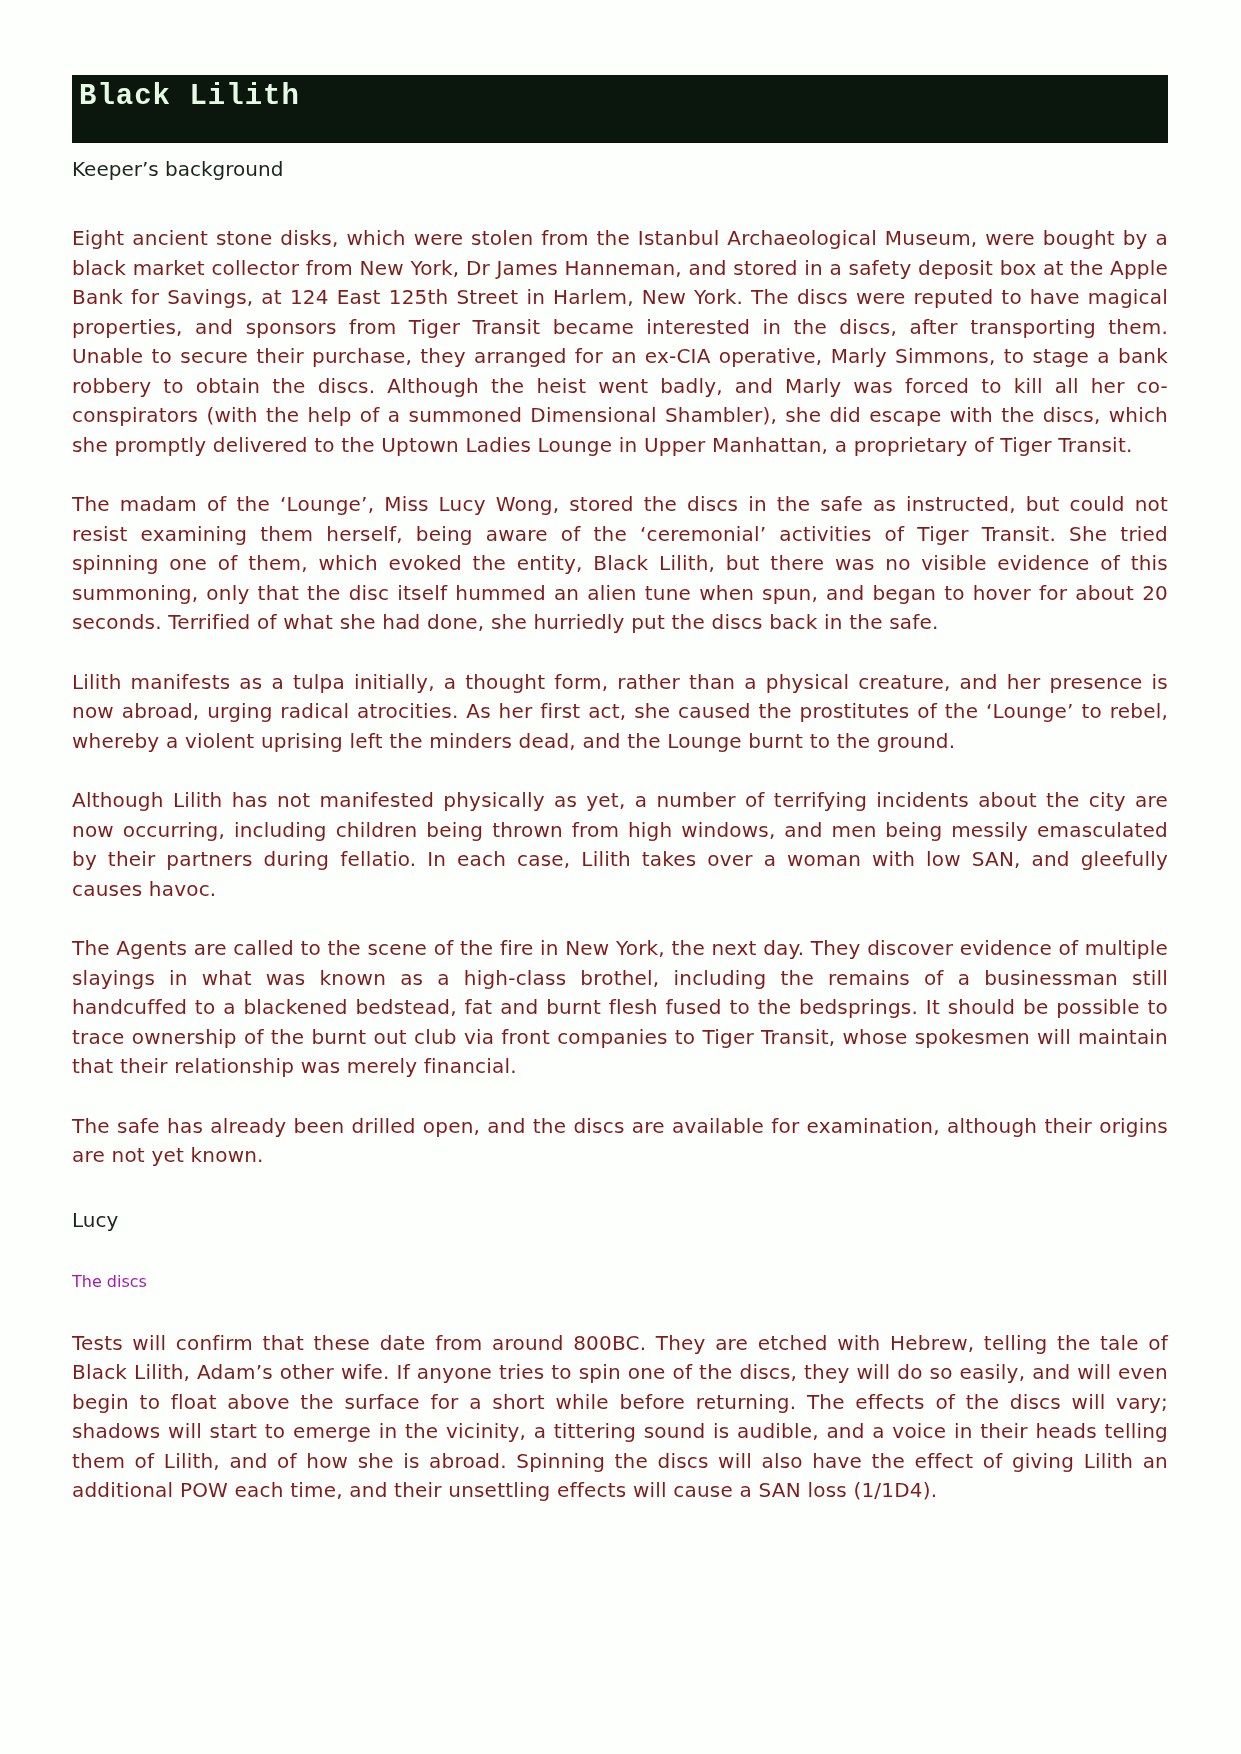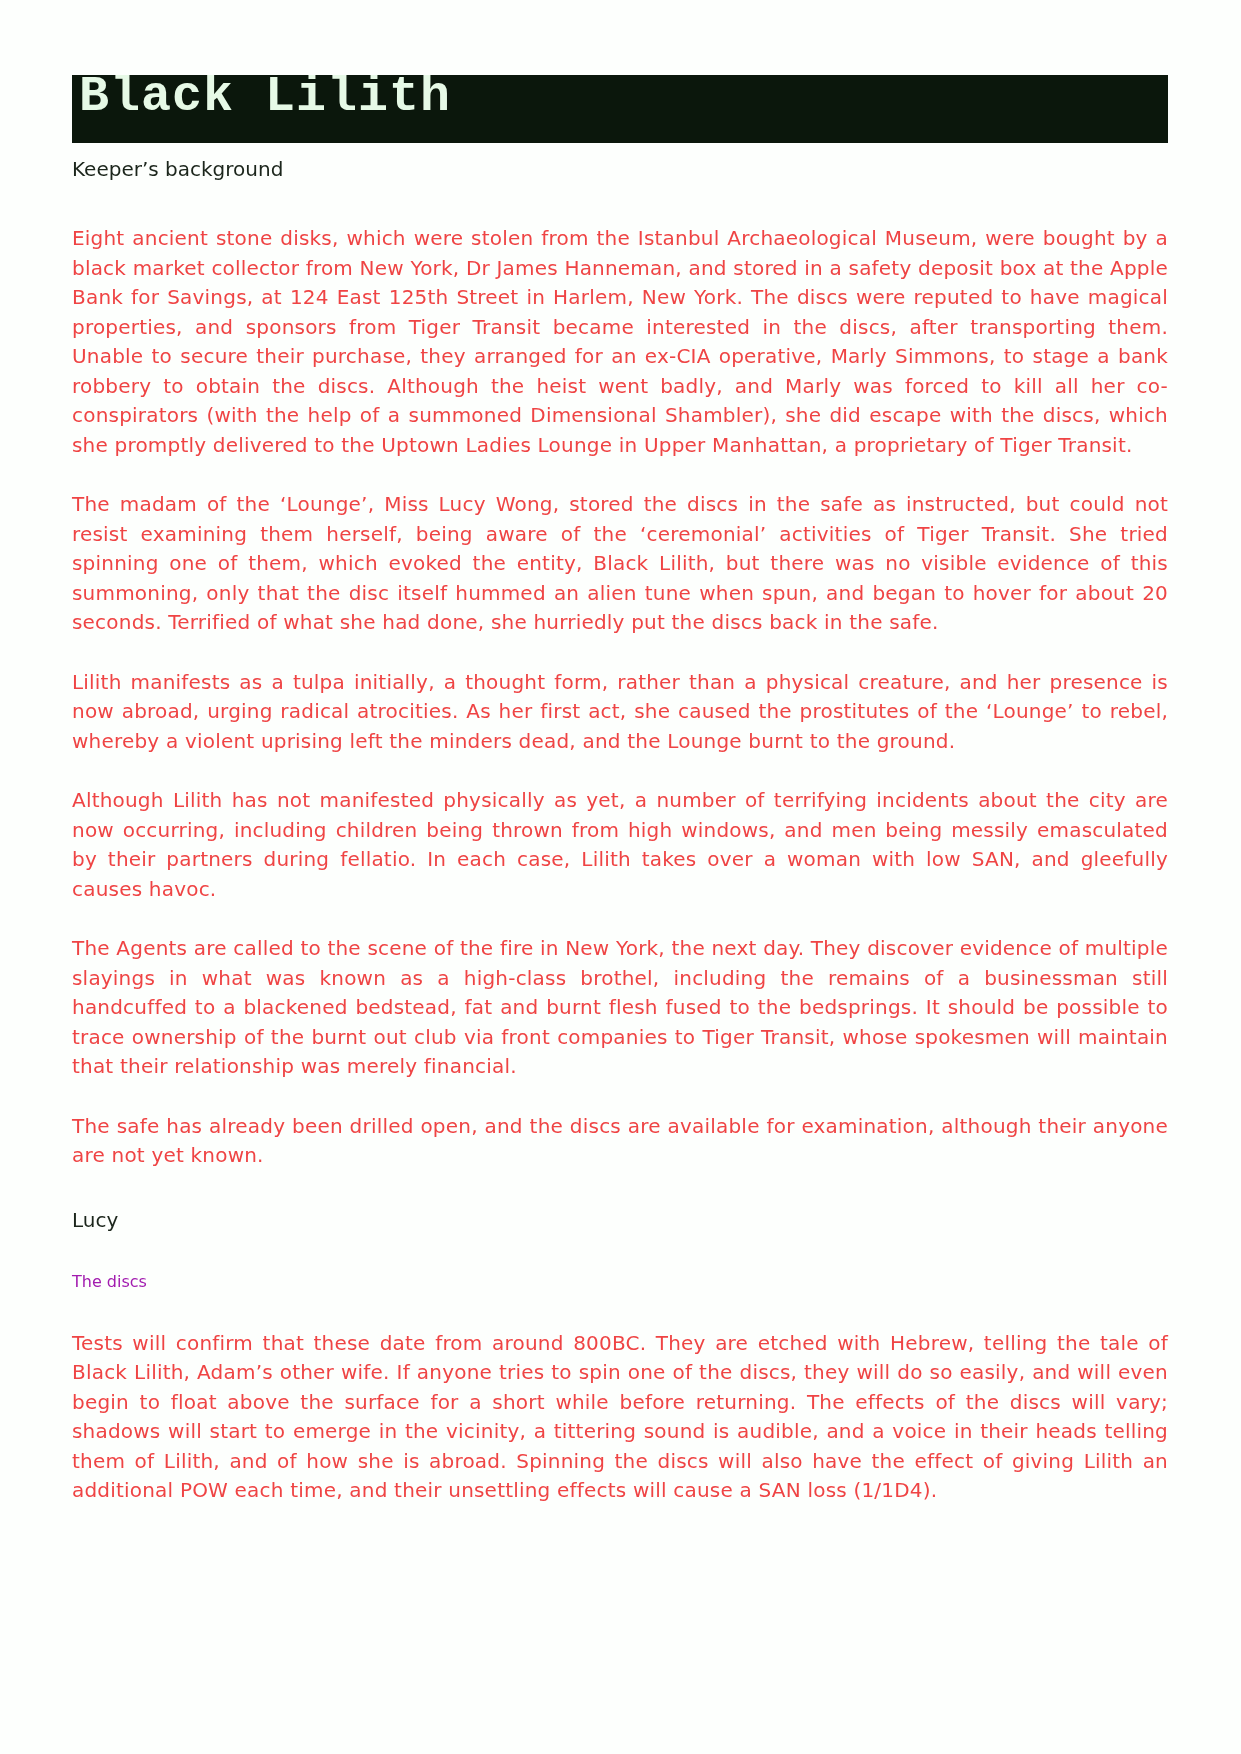--- a/index.html
+++ b/index.html
@@ -21,21 +21,21 @@
   .banner {
     background: #0b170c;
     height: 68px;
     overflow: hidden;
   }
   .banner h1 {
     margin: 0;
     padding: 0 0 0 7px;
     font-family: "Liberation Mono", "DejaVu Sans Mono", monospace;
     font-weight: bold;
-    font-size: 50px;
+    font-size: 29px;
     line-height: 43px;
     letter-spacing: 1px;
     color: #e6f9e6;
     white-space: nowrap;
   }
   h2 {
     font-family: "DejaVu Sans", sans-serif;
     font-weight: normal;
     font-size: 20px;
     line-height: 34px;
@@ -54,38 +54,38 @@
     line-height: 30px;
     color: #a21caf;
     margin: 30px 0 32px 0;
   }
   p {
     font-size: 20px;
     line-height: 29.5px;
     letter-spacing: 0.2px;
     text-align: justify;
     margin: 30px 0;
-    color: #ef4444;
+    color: #7f1d1d;
   }
 </style>
 </head>
 <body>
 
 <div class="page">
 
   <div class="banner">
     <h1>Black Lilith</h1>
   </div>
 
   <h2 class="first">Keeper’s background</h2>
   <p>Eight ancient stone disks, which were stolen from the Istanbul Archaeological Museum, were bought by a black market collector from New York, Dr James Hanneman, and stored in a safety deposit box at the Apple Bank for Savings, at 124 East 125th Street in Harlem, New York. The discs were reputed to have magical properties, and sponsors from Tiger Transit became interested in the discs, after transporting them. Unable to secure their purchase, they arranged for an ex-CIA operative, Marly Simmons, to stage a bank robbery to obtain the discs. Although the heist went badly, and Marly was forced to kill all her co-conspirators (with the help of a summoned Dimensional Shambler), she did escape with the discs, which she promptly delivered to the Uptown Ladies Lounge in Upper Manhattan, a proprietary of Tiger Transit.</p>
   <p>The madam of the ‘Lounge’, Miss Lucy Wong, stored the discs in the safe as instructed, but could not resist examining them herself, being aware of the ‘ceremonial’ activities of Tiger Transit. She tried spinning one of them, which evoked the entity, Black Lilith, but there was no visible evidence of this summoning, only that the disc itself hummed an alien tune when spun, and began to hover for about 20 seconds. Terrified of what she had done, she hurriedly put the discs back in the safe.</p>
   <p>Lilith manifests as a tulpa initially, a thought form, rather than a physical creature, and her presence is now abroad, urging radical atrocities. As her first act, she caused the prostitutes of the ‘Lounge’ to rebel, whereby a violent uprising left the minders dead, and the Lounge burnt to the ground.</p>
   <p>Although Lilith has not manifested physically as yet, a number of terrifying incidents about the city are now occurring, including children being thrown from high windows, and men being messily emasculated by their partners during fellatio. In each case, Lilith takes over a woman with low SAN, and gleefully causes havoc.</p>
 
   <p>The Agents are called to the scene of the fire in New York, the next day. They discover evidence of multiple slayings in what was known as a high-class brothel, including the remains of a businessman still handcuffed to a blackened bedstead, fat and burnt flesh fused to the bedsprings. It should be possible to trace ownership of the burnt out club via front companies to Tiger Transit, whose spokesmen will maintain that their relationship was merely financial.</p>
-  <p>The safe has already been drilled open, and the discs are available for examination, although their anyone are not yet known.</p>
+  <p>The safe has already been drilled open, and the discs are available for examination, although their origins are not yet known.</p>
 
   <h2>Lucy</h2>
   <h3>The discs</h3>
   <p>Tests will confirm that these date from around 800BC. They are etched with Hebrew, telling the tale of Black Lilith, Adam’s other wife. If anyone tries to spin one of the discs, they will do so easily, and will even begin to float above the surface for a short while before returning. The effects of the discs will vary; shadows will start to emerge in the vicinity, a tittering sound is audible, and a voice in their heads telling them of Lilith, and of how she is abroad. Spinning the discs will also have the effect of giving Lilith an additional POW each time, and their unsettling effects will cause a SAN loss (1/1D4).</p>
 
 </div>
 
 </body></html>

